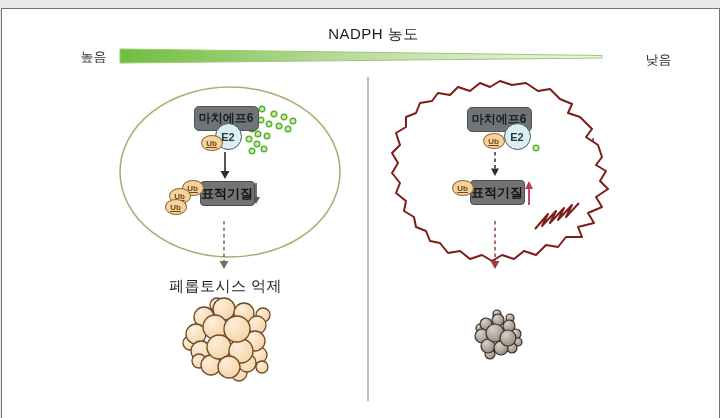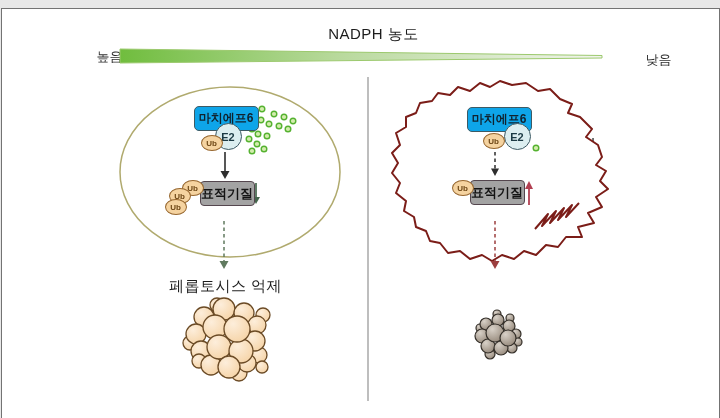--- a/index.html
+++ b/index.html
@@ -2,30 +2,30 @@
 <html><head>
 <meta charset="utf-8">
 <style>
   html,body{margin:0;padding:0;background:#e8e8e8;font-family:"Liberation Sans","DejaVu Sans",sans-serif;}
   .canvas{position:relative;width:717px;height:415px;background:#ffffff;border:1.5px solid #737373;margin:8px auto;overflow:hidden;}
   .abs{position:absolute;}
   .txt{color:#222;white-space:nowrap;}
   .center{transform:translateX(-50%);text-align:center;}
   .title{font-size:15px;color:#1d1d1d;letter-spacing:.5px;}
   .axis-lbl{font-size:13px;color:#2e2e2e;}
-  .enzyme-box{background:#0ea5e9;border:1.5px solid #3d5a64;border-radius:5px;
+  .enzyme-box{background:#737373;border:1.5px solid #3d5a64;border-radius:5px;
     display:flex;align-items:center;justify-content:center;
     font-size:12px;font-weight:700;color:#10222e;z-index:3;}
   .e2-circle{width:25px;height:25px;border-radius:50%;background:#dceef0;border:1.5px solid #3d5a64;
     display:flex;align-items:center;justify-content:center;font-size:11px;color:#1c3a44;z-index:4;font-weight:bold;}
   .ub-badge{width:20px;height:14px;border-radius:50%;background:#f5d3a0;border:1.3px solid #96662e;
-    display:flex;align-items:center;justify-content:center;font-size:8px;font-weight:700;color:#6e4716;z-index:5;}
+    display:flex;align-items:center;justify-content:center;font-size:8px;font-weight:700;color:#6e4716;z-index:5;text-decoration:underline;}
   .nadph-lbl{font-size:13.5px;color:#1d1d1d;letter-spacing:.5px;}
   .state-lbl{font-size:13px;color:#262626;}
-  .substrate-box{background:#a3a3a3;border:1.5px solid#54464e;border-radius:4px;
+  .substrate-box{background:#737373;border:1.5px solid#54464e;border-radius:4px;
     display:flex;align-items:center;justify-content:center;
     font-size:13px;font-weight:700;color:#141414;z-index:3;}
   .targets-lbl{font-size:12.5px;color:#aeaeae;letter-spacing:.3px;}
   .outcome-lbl{font-size:15px;color:#1d1d1d;letter-spacing:.5px;}
   .result-lbl{font-size:14.5px;color:#1d1d1d;letter-spacing:.3px;}
   svg{position:absolute;left:0;top:0;z-index:1;}
 </style>
 </head>
 <body>
 
@@ -154,21 +154,21 @@
       <circle cx="488" cy="345" r="5"></circle>
         <circle cx="510" cy="339" r="5"></circle>
         <circle cx="486" cy="337" r="7"></circle>
       <circle cx="499" cy="339" r="7"></circle>
         <circle cx="493" cy="324" r="9"></circle>
         <circle cx="506" cy="329" r="8"></circle>
     </g>
   </svg>
 
   <div class="abs txt title center" style="left:372px;top:16px;">NADPH 농도</div>
-  <div class="abs txt axis-lbl" style="left:95px;top:39px;">높음</div>
+  <div class="abs txt axis-lbl" style="left:79px;top:39px;">높음</div>
   <div class="abs txt axis-lbl" style="left:644px;top:42px;">낮음</div>
 
   <div class="abs enzyme-box" style="left:192px;top:97px;width:63px;height:23px;">마치에프6</div>
   <div class="abs e2-circle" style="left:213px;top:114px;">E2</div>
   <div class="abs ub-badge" style="left:199px;top:126px;">Ub</div>
   <div class="abs txt nadph-lbl" style="left:271px;top:127px;">NADPH</div>
   <div class="abs txt state-lbl" style="left:147px;top:146px;">활성화 · 가속</div>
 
   <div class="abs ub-badge" style="left:180px;top:171px;">Ub</div>
   <div class="abs ub-badge" style="left:167px;top:179px;">Ub</div>

